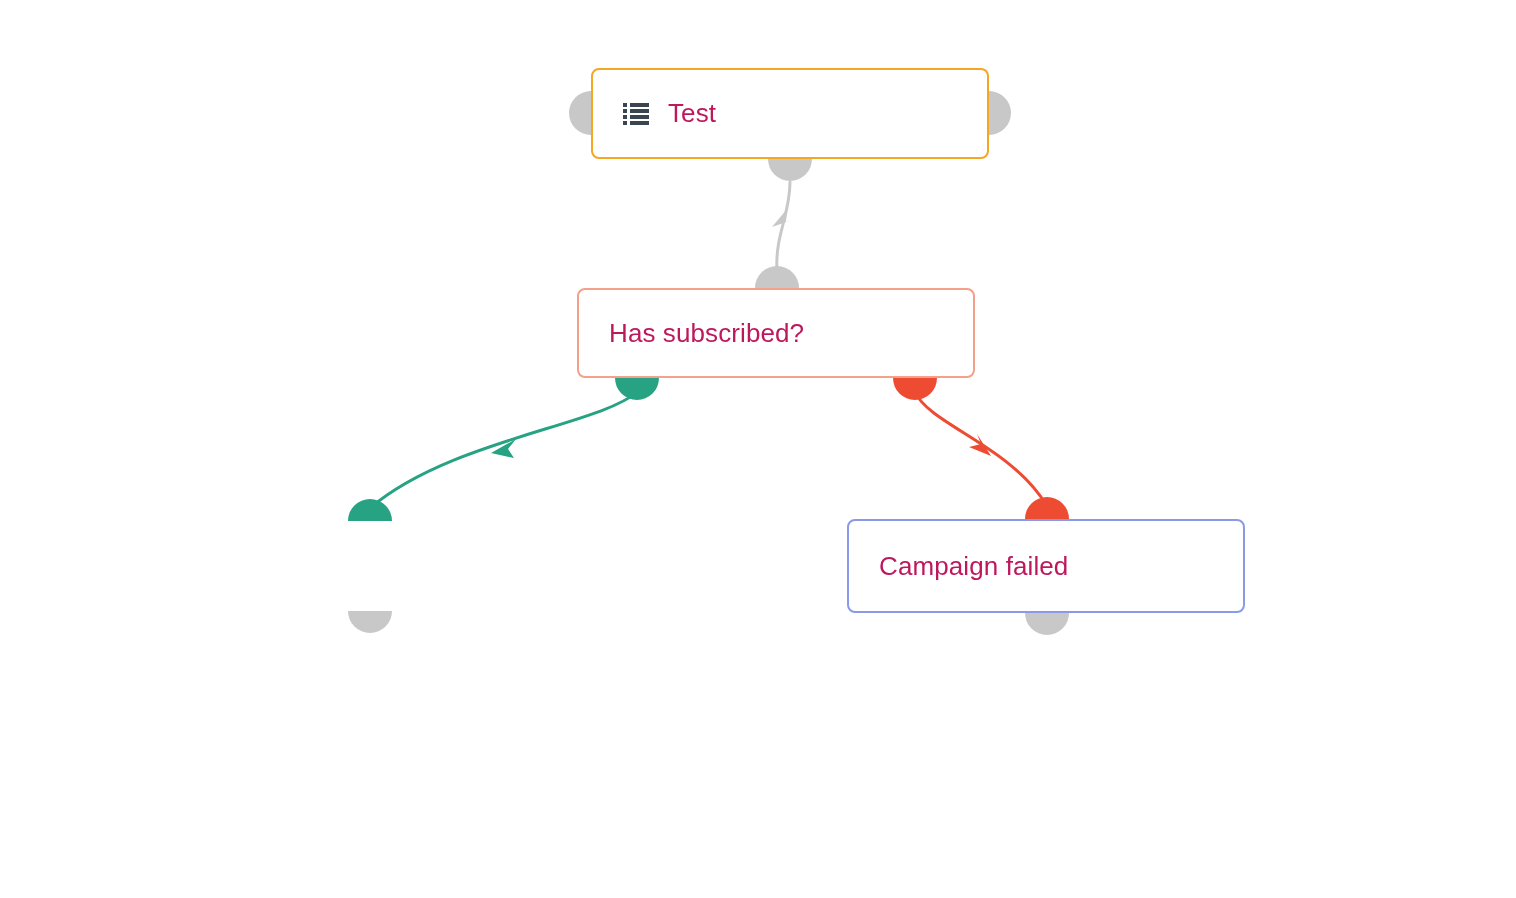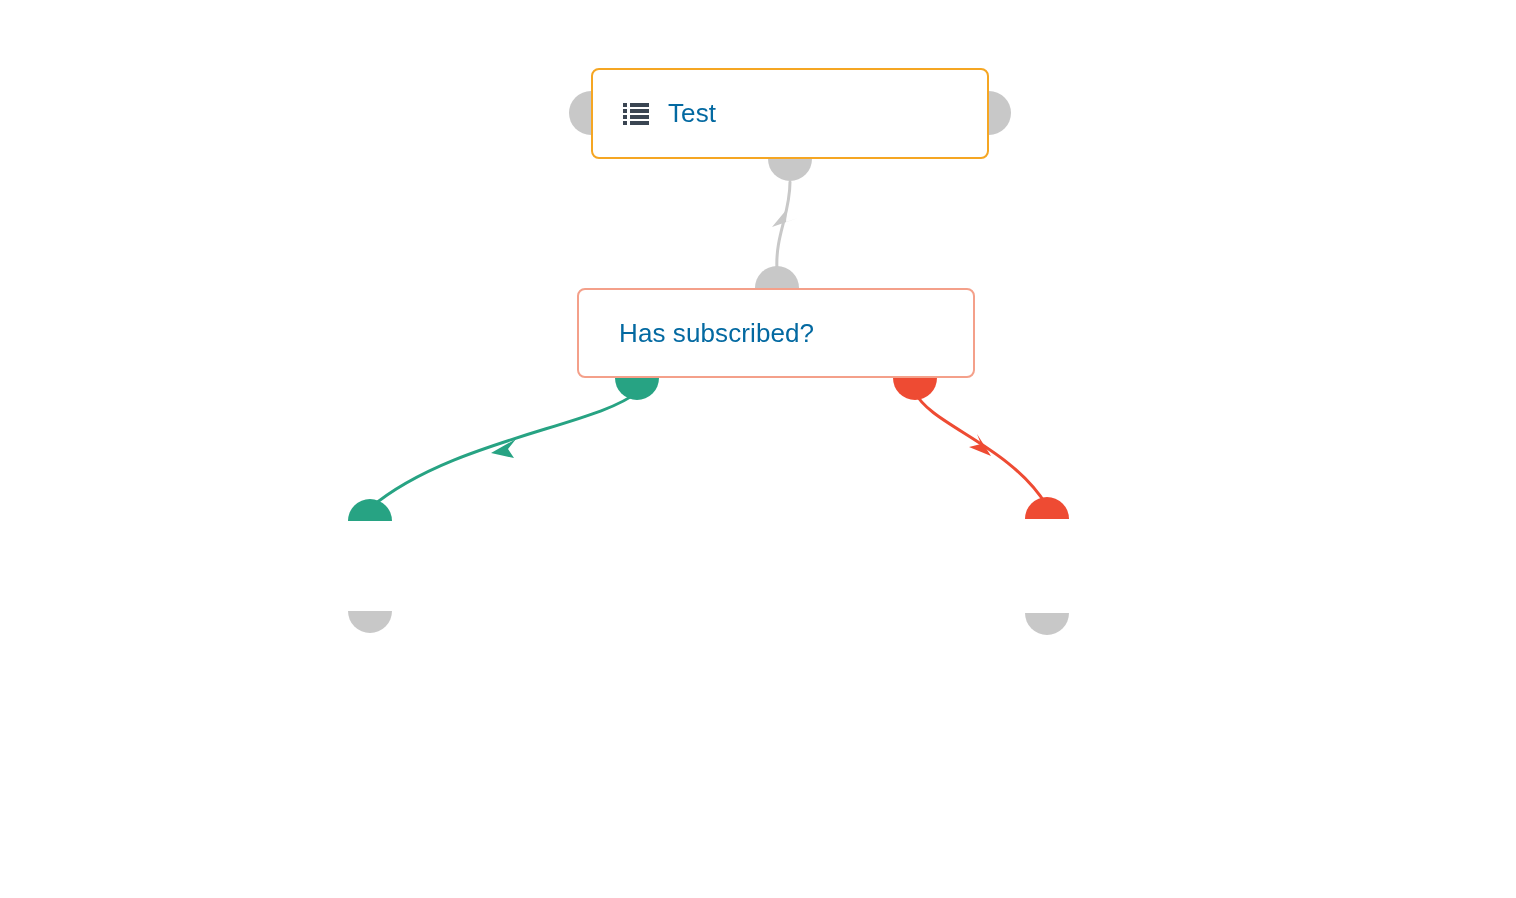--- a/index.html
+++ b/index.html
@@ -38,33 +38,32 @@
   }
   .node-inner {
     display: flex;
     align-items: center;
     gap: 19px;
     padding-left: 30px;
     width: 100%;
   }
   .node-label {
     font-size: 26px;
-    color: #0369a1;
+    color: #be185d;
     font-family: "Liberation Sans", sans-serif;
     letter-spacing: 0.1px;
     white-space: nowrap;
   }
 
   
   .node-trigger {
     border: 2px solid #f5a623;
   }
   .node-condition {
     border: 2px solid #f4a08a;
-    padding-left: 10px;
   }
   .node-action {
     border: 2px solid #8b9ae8;
   }
 
   
   .list-icon {
     width: 26px;
     height: 22px;
     display: flex;
@@ -180,14 +179,19 @@
     </div>
   </div>
 
   <div class="handle handle-top h-green" style="left:348px; top:499px;"></div>
   <div class="handle handle-bottom h-gray" style="left:348px; top:611px;"></div>
 
 
   <div class="handle handle-top h-red" style="left:1025px; top:497px;"></div>
   <div class="handle handle-bottom h-gray" style="left:1025px; top:613px;"></div>
 
+  <div class="node node-action" style="left:847px; top:519px; width:398px; height:94px;">
+    <div class="node-inner">
+      <span class="node-label">Campaign failed</span>
+    </div>
+  </div>
 
 </div>
 
 </body></html>

